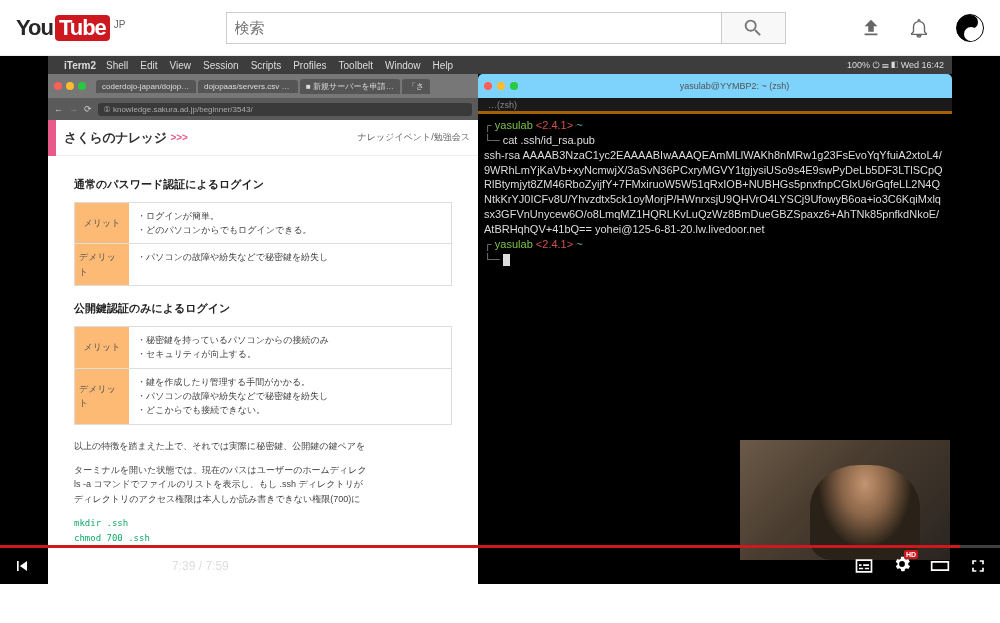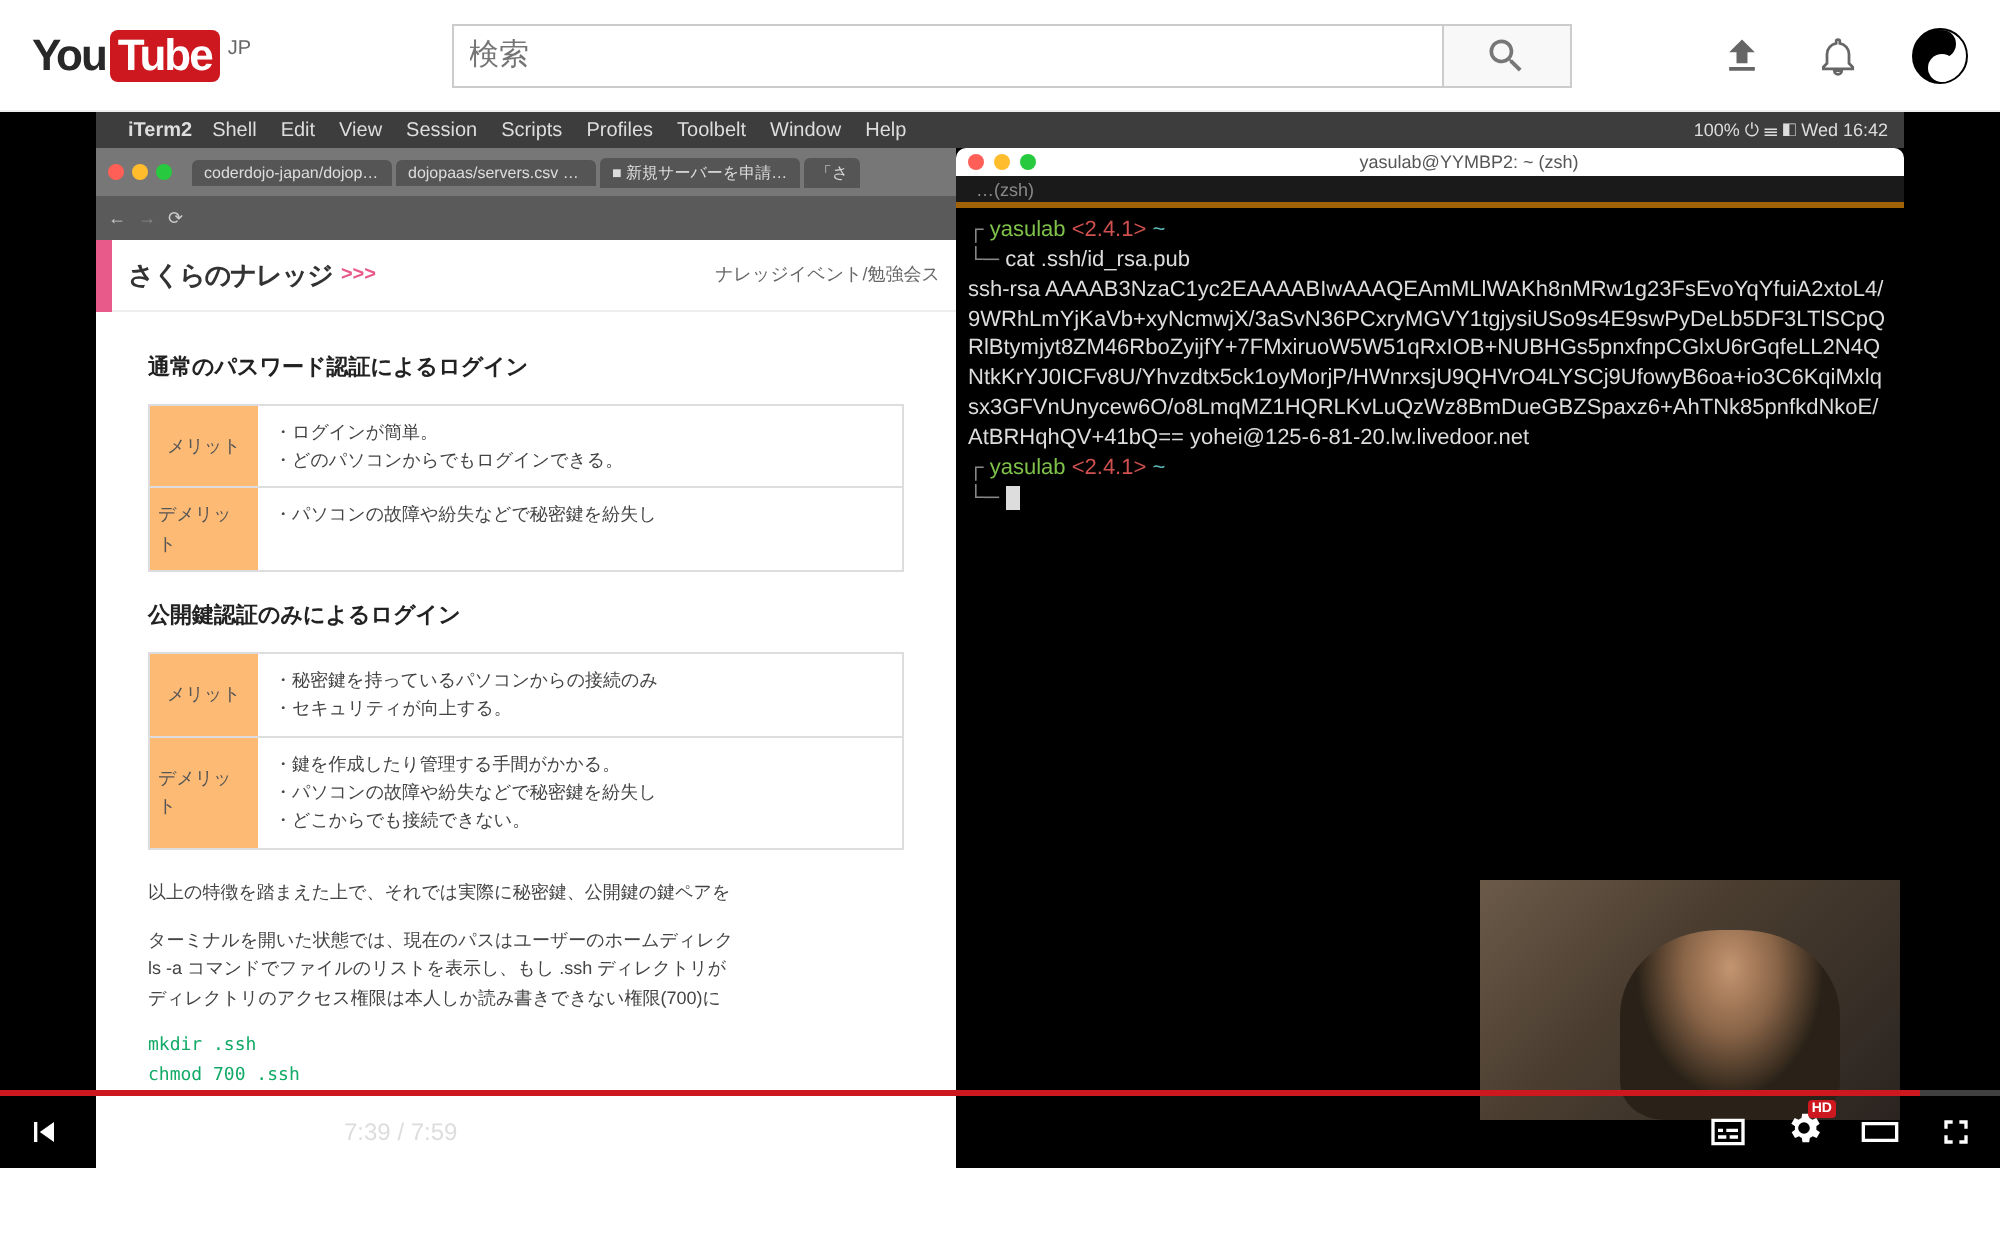--- a/index.html
+++ b/index.html
@@ -40,21 +40,21 @@
 .sec-title{font-weight:bold;font-size:11px;margin:8px 0;color:#222}
 .tbl{border:1px solid #ddd;width:100%;margin-bottom:14px}
 .tbl-row{display:flex;border-bottom:1px solid #ddd}
 .tbl-row:last-child{border-bottom:none}
 .tbl-h{width:54px;background:#fdba74;padding:6px 4px;font-size:9px;color:#555;display:flex;align-items:center;justify-content:center}
 .tbl-c{flex:1;padding:6px 8px;font-size:9px;color:#444}
 .page-p{font-size:9px;color:#444;margin:10px 0}
 .sec2-title{font-weight:bold;font-size:12px;margin:18px 0 10px;color:#222}
 .code-bit{font-family:monospace;color:#1a6;font-size:9px}
 .terminal{position:absolute;top:18px;left:478px;width:474px;height:510px;background:#000;font-family:Menlo,monospace;font-size:11px;color:#ddd}
-.term-top{height:14px;background:#ffffff;display:flex;align-items:center;padding:0 6px;gap:5px;border-radius:5px 5px 0 0}
+.term-top{height:24px;background:#7dd3fc;display:flex;align-items:center;padding:0 6px;gap:5px;border-radius:5px 5px 0 0}
 .term-title{flex:1;text-align:center;font-size:9px;color:#555;font-family:Arial}
 .term-tab{height:16px;background:#1a1a1a;font-size:9px;color:#888;padding:2px 10px;border-bottom:3px solid #a16207}
 .term-body{padding:4px 6px;line-height:1.35;word-break:break-all}
 .grn-t{color:#7ec24a}
 .red-t{color:#d05050}
 .cyan-t{color:#5bbdbb}
 .prompt-arrow{color:#888}
 .cursor{display:inline-block;width:7px;height:12px;background:#ddd;vertical-align:middle}
 .webcam{position:absolute;bottom:24px;right:50px;width:210px;height:120px;background:linear-gradient(135deg,#6b5a48 0%,#4a3d30 40%,#2a2420 100%)}
 .person{position:absolute;bottom:0;right:30px;width:110px;height:95px;background:radial-gradient(ellipse at 50% 20%,#c49570 0%,#8a6548 30%,#2a2218 60%);border-radius:45% 45% 20% 20%}
@@ -123,20 +123,21 @@
       </div>
       <div class="tab">coderdojo-japan/dojopaas:</div>
       <div class="tab">dojopaas/servers.csv at mast…</div>
       <div class="tab">■ 新規サーバーを申請するため…</div>
       <div class="tab">「さ</div>
     </div>
     <div class="addr-row">
       <span>←</span>
       <span style="opacity:.4">→</span>
       <span>⟳</span>
+      <div class="addr-box">① knowledge.sakura.ad.jp/beginner/3543/</div>
     </div>
     <div class="page">
       <div class="page-hdr">
         <div class="pink-bar"></div>
         <span class="site-logo">さくらのナレッジ</span>
         <span class="chev">&gt;&gt;&gt;</span>
         <div class="page-nav">
           <span>ナレッジ</span>
           <span>イベント/勉強会</span>
           <span>ス</span>

